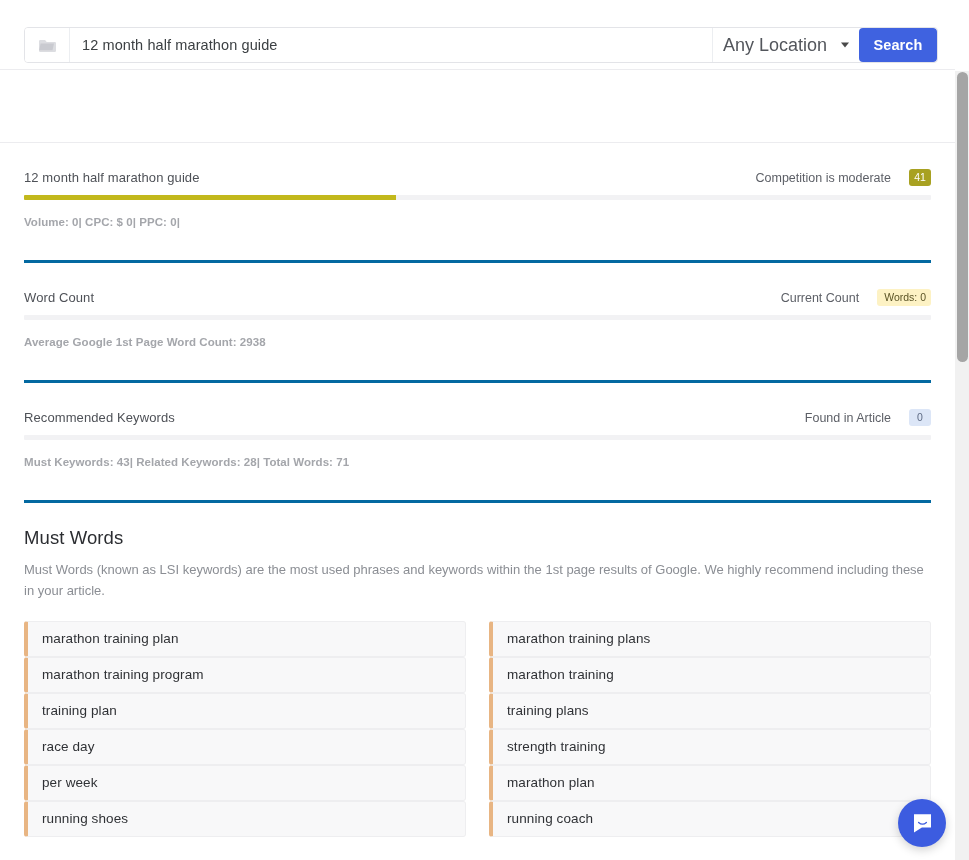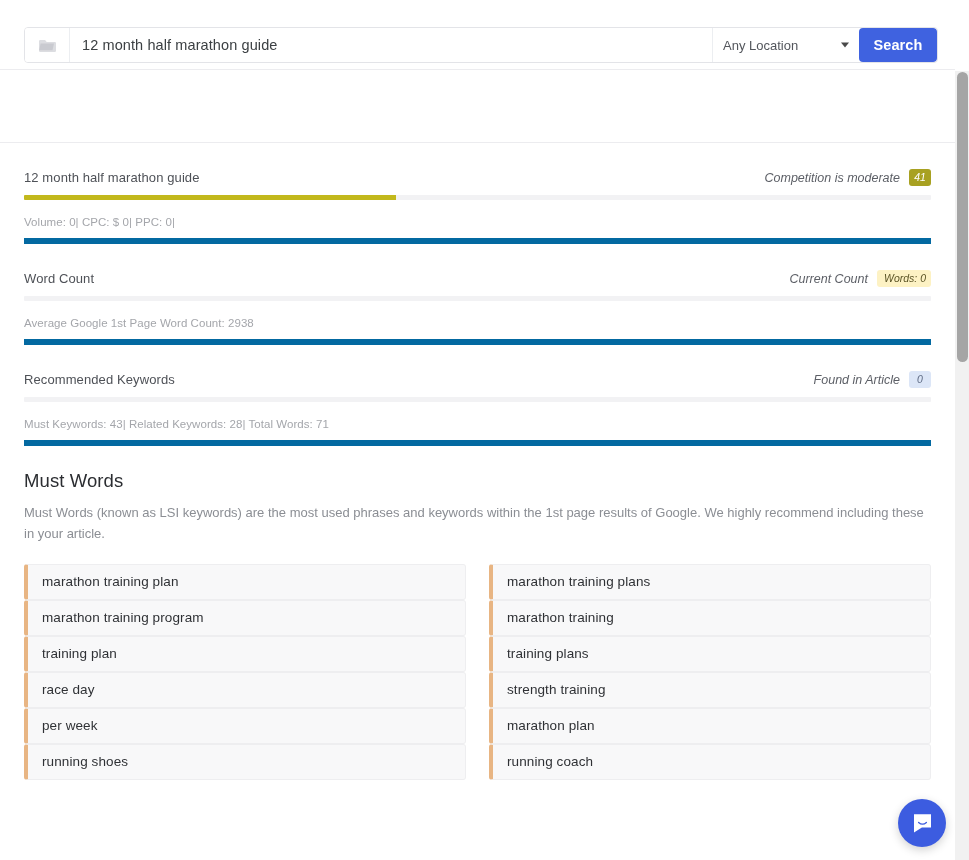--- a/index.html
+++ b/index.html
@@ -65,21 +65,21 @@
     letter-spacing: .1px;
   }
 
   .loc-select {
     width: 147px;
     border: none;
     border-left: 1px solid #eceef1;
     outline: none;
     background: #fff;
     font-family: "Liberation Sans", sans-serif;
-    font-size: 13px;
+    font-size: 18px;
     color: #53565c;
     padding: 0 10px;
     position: relative;
     display: flex;
     align-items: center;
     cursor: pointer;
   }
   .loc-select .caret {
     position: absolute;
     right: 10px; top: 50%;
@@ -183,24 +183,23 @@
     padding-bottom: 9px;
   }
   .metric-title {
     font-size: 13px;
     color: #4e5157;
     letter-spacing: .1px;
   }
   .metric-right {
     display: flex;
     align-items: center;
-    gap: 9px;
+    gap: 18px;
     font-size: 12.5px;
     color: #5c5f66;
-    font-style: italic;
   }
   .badge {
     display: inline-flex;
     align-items: center;
     justify-content: center;
     min-width: 22px;
     height: 17px;
     padding: 0 5px;
     border-radius: 3px;
     font-size: 10.5px;
@@ -217,23 +216,24 @@
     border-radius: 1px;
     overflow: hidden;
   }
   .fill { position: absolute; left: 0; top: 0; height: 100%; }
   .fill-olive { background: #c2b81c; }
 
   .metric-sub {
     font-size: 11.5px;
     color: #a4a6ab;
     padding-top: 16px;
-    padding-bottom: 10px;
-    border-bottom: 6px solid #0369a1;
+    padding-bottom: 32px;
+    border-bottom: 3px solid #0369a1;
     letter-spacing: .05px;
+    font-weight: bold;
   }
 
   
   .mw-section {
     margin: 0 24px;
     padding-top: 24px;
   }
   .mw-title {
     font-size: 18.5px;
     color: #2b2d31;

